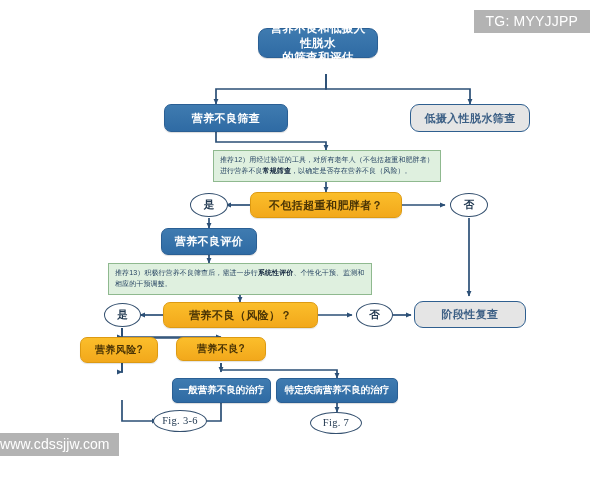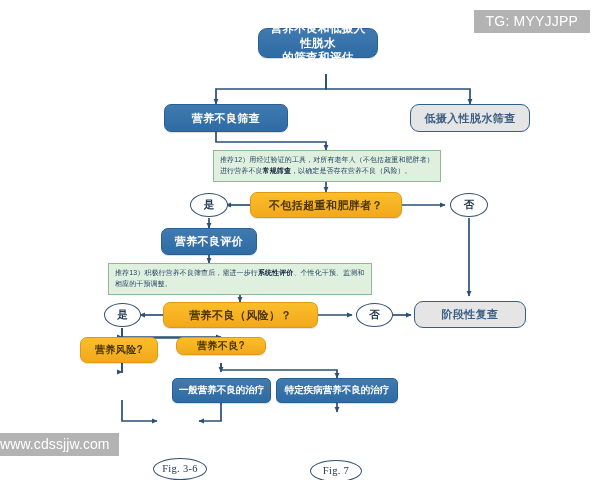--- a/index.html
+++ b/index.html
@@ -86,21 +86,20 @@
     border-radius: 50%;
     color: #233a52;
     font-size: 10.5px;
     font-weight: bold;
   }
   .ellipse.fig {
     font-size: 10.5px;
     font-weight: normal;
     font-family: "Liberation Serif", "DejaVu Serif", serif;
     letter-spacing: .3px;
-    margin-top: 48px;
   }
   
   .note {
     position: absolute;
     box-sizing: border-box;
     background: #dff0df;
     border: 1px solid #8fb98f;
     color: #1d3b5c;
     font-size: 7px;
     line-height: 1.55;
@@ -228,21 +227,21 @@
   <div class="node amber" style="left:163px; top:302px; width:155px; height:26px;">营养不良（风险）？</div>
 
   <div class="node ellipse" style="left:104px; top:303px; width:37px; height:24px;">是</div>
 
   <div class="node ellipse" style="left:356px; top:303px; width:37px; height:24px;">否</div>
 
   <div class="node outline" style="left:414px; top:301px; width:112px; height:27px;">阶段性复查</div>
 
   <div class="node amber small" style="left:80px; top:337px; width:78px; height:26px;">营养风险?</div>
 
-  <div class="node amber small" style="left:176px; top:337px; width:90px; height:18px;">营养不良?</div>
+  <div class="node amber small" style="left:176px; top:337px; width:90px; height:24px;">营养不良?</div>
 
 
   <div class="node blue small" style="left:172px; top:378px; width:99px; height:25px;">一般营养不良的治疗</div>
 
   <div class="node blue small" style="left:276px; top:378px; width:122px; height:25px;">特定疾病营养不良的治疗</div>
 
   <div class="node ellipse fig" style="left:153px; top:410px; width:54px; height:22px;">Fig. 3-6</div>
 
   <div class="node ellipse fig" style="left:310px; top:412px; width:52px; height:22px;">Fig. 7</div>
 

